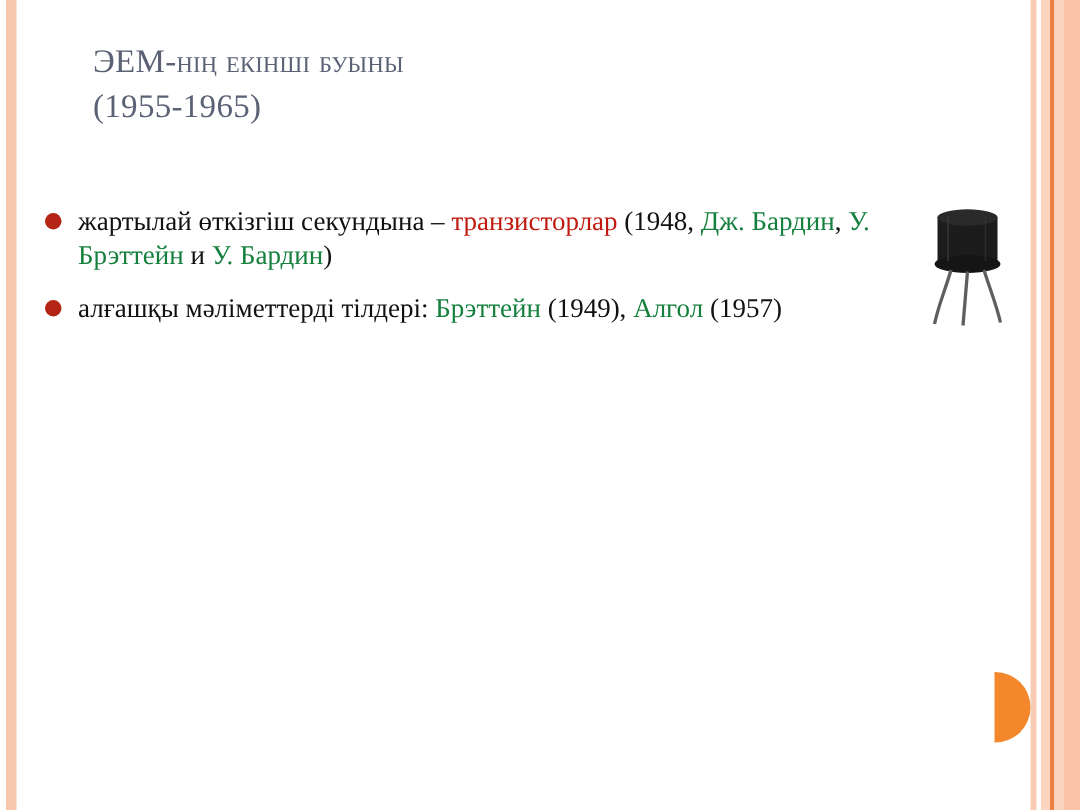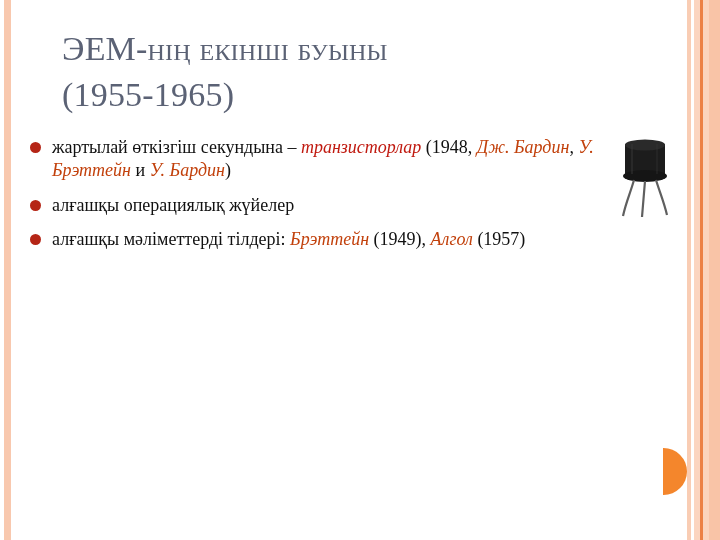--- a/index.html
+++ b/index.html
@@ -57,21 +57,21 @@
   }
 
   
   .title {
     position: absolute;
     left: 62px;
     top: 26px;
     width: 580px;
     color: #5b6275;
     font-family: "Liberation Serif", "DejaVu Serif", serif;
-    font-size: 34px;
+    font-size: 22px;
     line-height: 1.36;
     font-variant: small-caps;
     letter-spacing: 0.2px;
     white-space: pre-line;
   }
 
   
   .bullets {
     position: absolute;
     left: 26px;
@@ -95,25 +95,23 @@
     left: 4px;
     top: 6px;
     width: 11px;
     height: 11px;
     border-radius: 50%;
     background: #b52516;
   }
   .bullet-text { display: block; }
   .tok-em-red {
     color: #c01a10;
-    font-style: italic;
   }
   .tok-em {
-    font-style: italic;
-    color: #c2410c;
+    color: #15803d;
   }
 
   
   .transistor {
     position: absolute;
     left: 612px;
     top: 136px;
     width: 66px;
     height: 82px;
   }
@@ -134,24 +132,20 @@
   <div class="title">ЭЕМ-нің екінші буыны
 (1955-1965)</div>
 
   <ul class="bullets" id="bullet-list">
       <li class="bullet-item">
         <span class="bullet-dot"></span>
         <span class="bullet-text"><span>жартылай өткізгіш секундына – </span><span class="tok-em-red">транзисторлар</span><span> (1948, </span><span class="tok-em">Дж. Бардин</span><span>, </span><span class="tok-em">У. Брэттейн</span><span> и </span><span class="tok-em">У. Бардин</span><span>)</span></span>
       </li>
       <li class="bullet-item">
         <span class="bullet-dot"></span>
-        <span class="bullet-text"><span>алғашқы операциялық жүйелер</span></span>
-      </li>
-      <li class="bullet-item">
-        <span class="bullet-dot"></span>
         <span class="bullet-text"><span>алғашқы мәліметтерді тілдері: </span><span class="tok-em">Брэттейн</span><span> (1949), </span><span class="tok-em">Алгол</span><span> (1957)</span></span>
       </li>
     </ul>
 
   <div class="transistor">
     <svg viewBox="0 0 66 82" width="66" height="82" aria-hidden="true">
 
       <path d="M13 9 C13 4, 53 4, 53 9 L53 38 C53 45, 13 45, 13 38 Z" fill="#1c1c1c"></path>
       <ellipse cx="33" cy="9" rx="20" ry="5.5" fill="#2a2a2a"></ellipse>
 

